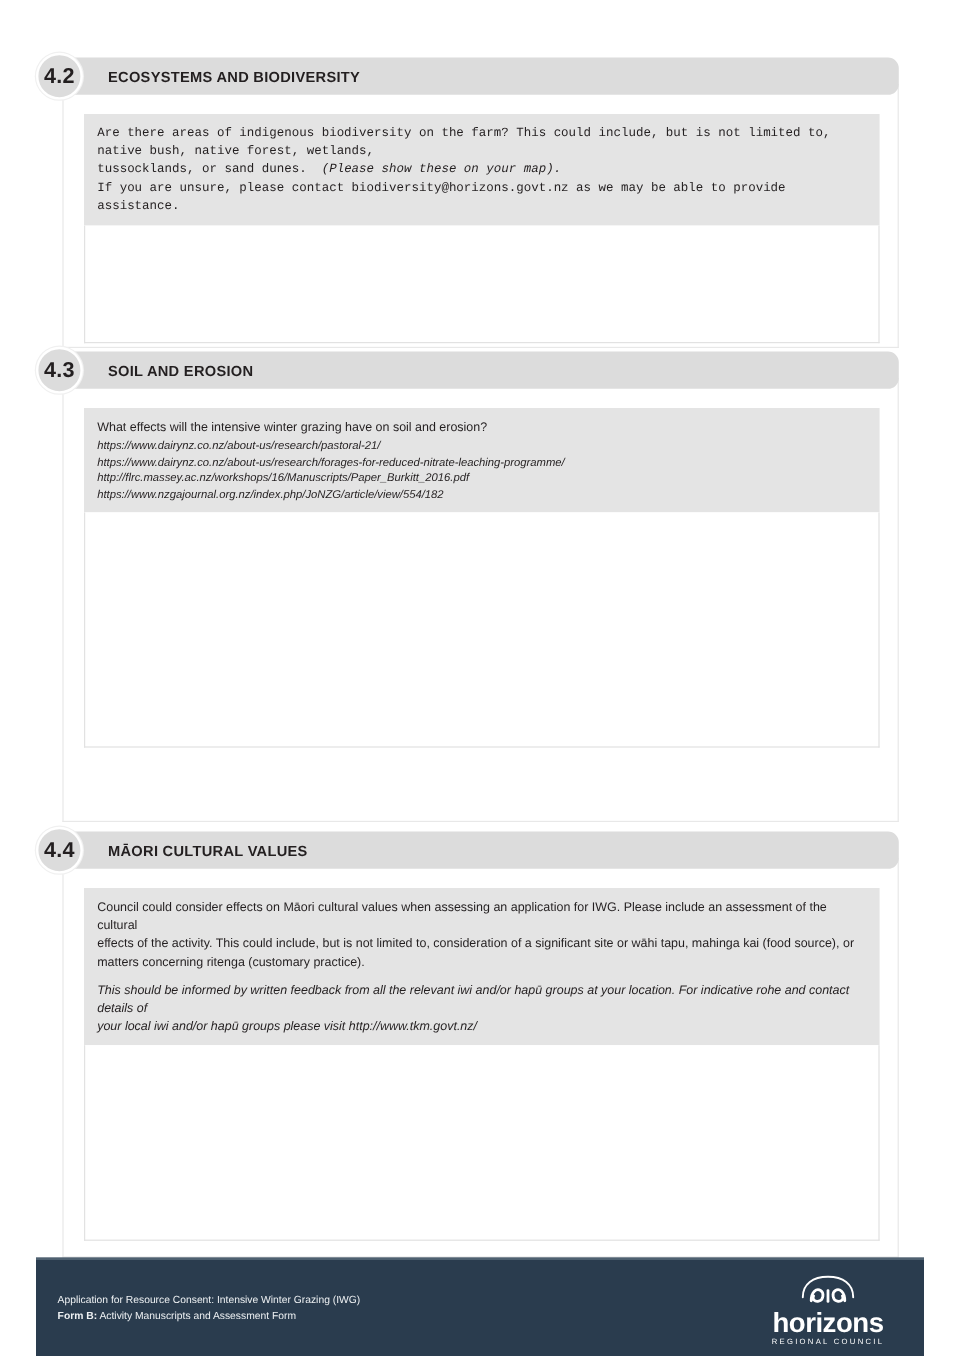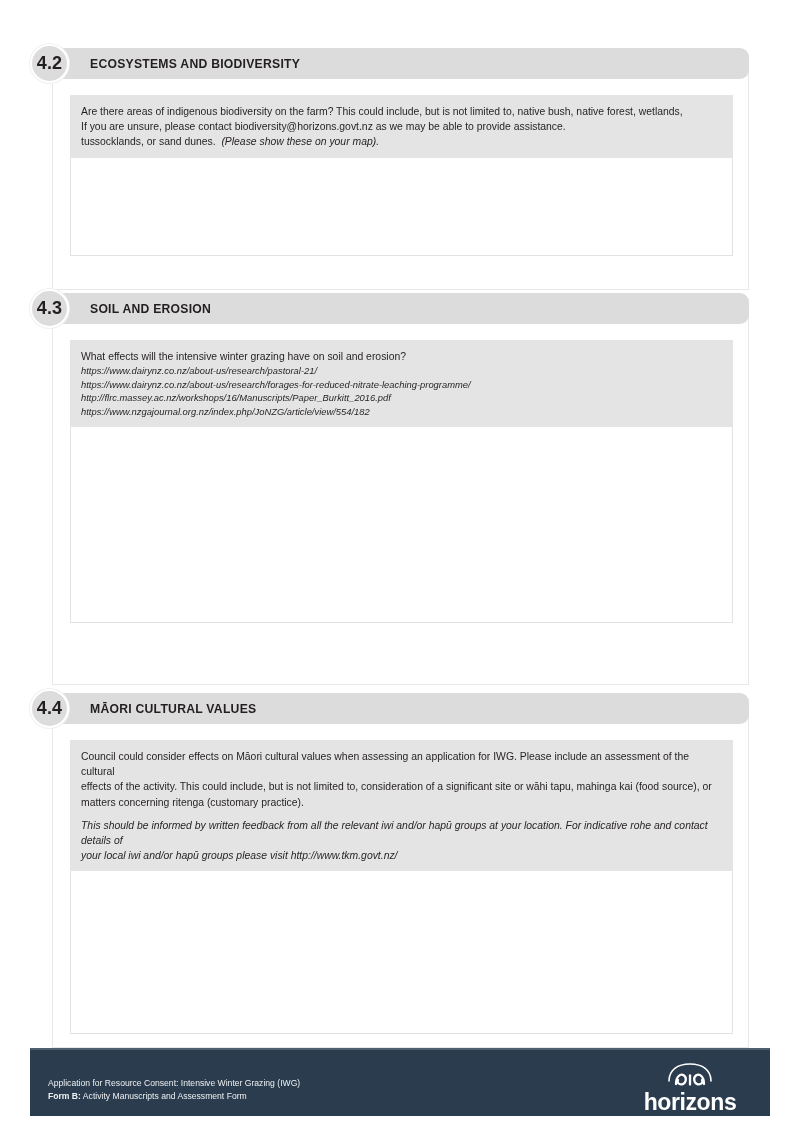--- a/index.html
+++ b/index.html
@@ -125,21 +125,21 @@
     border-top: none;
     box-sizing: border-box;
   }
 
   
   .footer {
     position: absolute;
     left: 30px;
     right: 30px;
     top: 1048px;
-    height: 68px;
+    height: 82px;
     background: #2a3c4e;
     border-top: 2px solid #4e6070;
     box-sizing: border-box;
   }
 
   .footer-text {
     position: absolute;
     left: 18px;
     top: 27px;
     color: #ffffff;
@@ -192,25 +192,25 @@
     margin-top: 1px;
   }
 </style>
 </head>
 <body>
 
 <div class="page">
 
   <div class="section" style="top: 48px;">
     <div class="section-panel" style="height: 220px;">
-      <div class="qa-card" style="top: 25px;">
+      <div class="qa-card" style="top: 25px; font-family: Liberation Mono, monospace;">
         <div class="question-block">
           <div class="q-line">Are there areas of indigenous biodiversity on the farm? This could include, but is not limited to, native bush, native forest, wetlands,</div>
+          <div class="q-line"><span>tussocklands, or sand dunes.</span>&nbsp; <span class="ital">(Please show these on your map).</span></div>
           <div class="q-line">If you are unsure, please contact biodiversity@horizons.govt.nz as we may be able to provide assistance.</div>
-          <div class="q-line"><span>tussocklands, or sand dunes.</span>&nbsp; <span class="ital">(Please show these on your map).</span></div>
         </div>
         <div class="answer-box" style="height: 98px;"></div>
       </div>
     </div>
     <div class="section-header">
       <span class="section-number">4.2</span>
       <span class="section-title">ECOSYSTEMS AND BIODIVERSITY</span>
     </div>
   </div>
 

